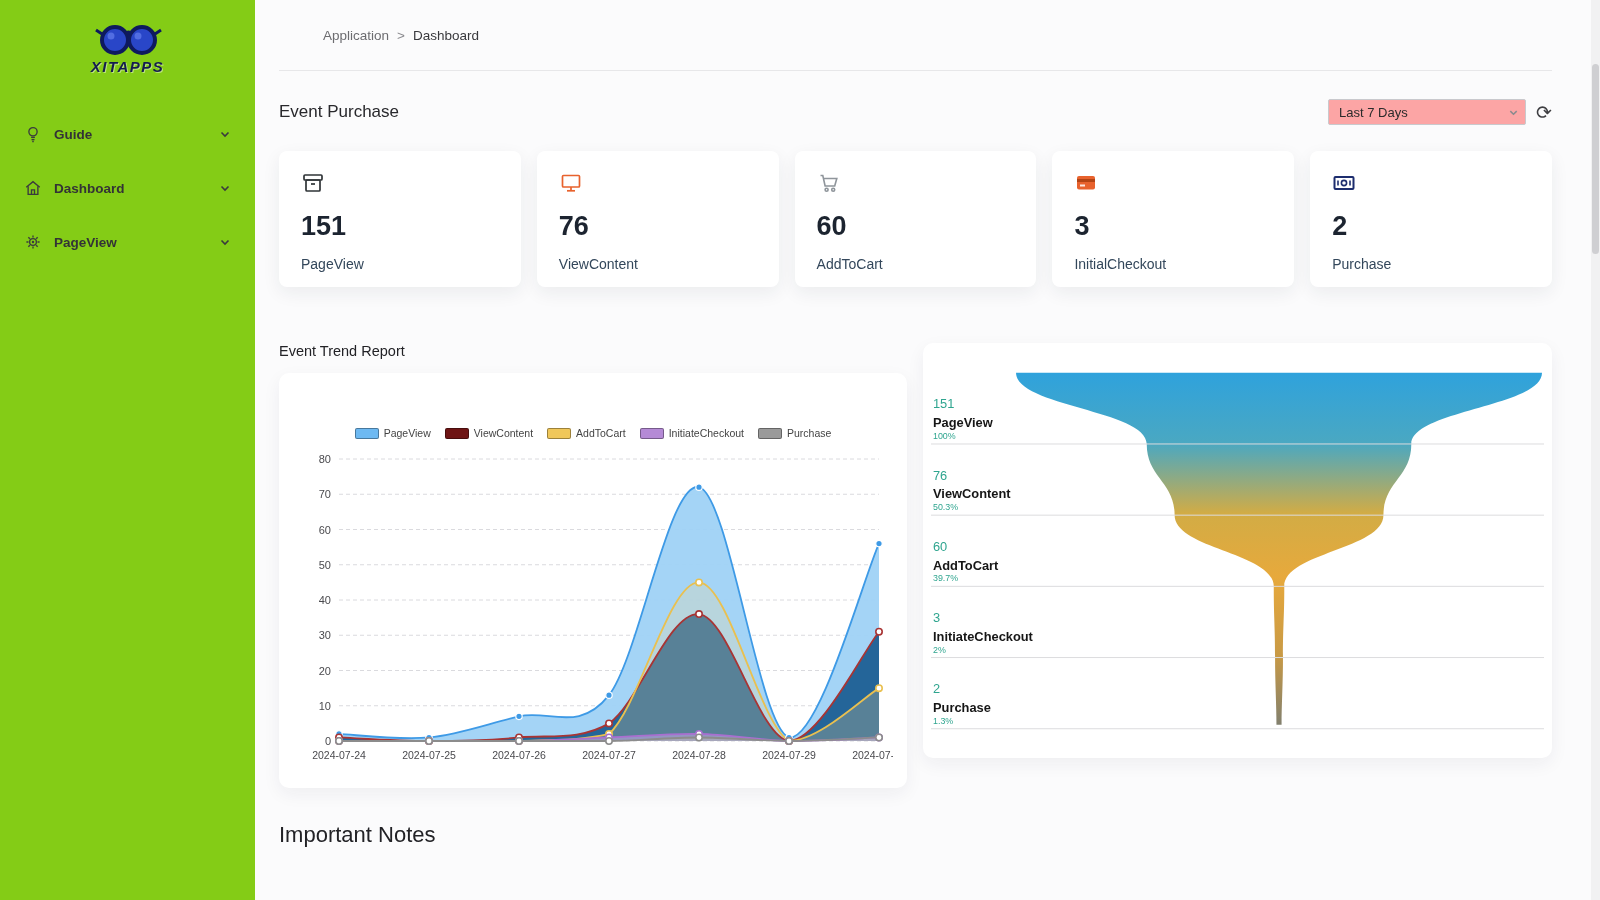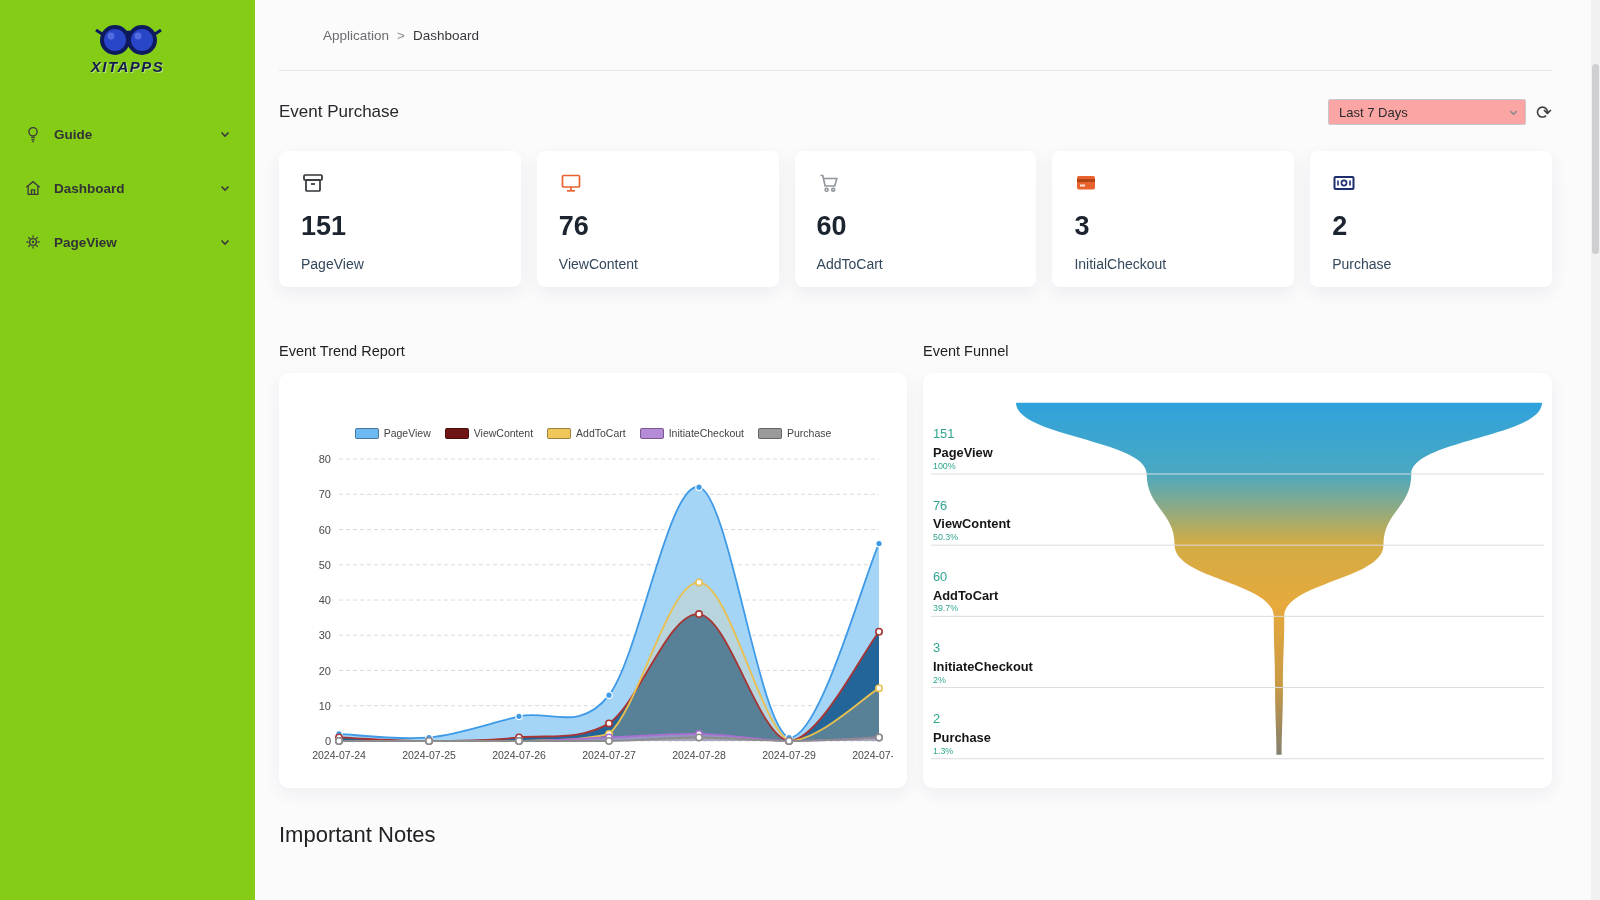--- a/index.html
+++ b/index.html
@@ -276,21 +276,20 @@
             <circle cx="136" cy="296" r="3.2" fill="#fff" stroke="#8c8c8c" stroke-width="1.6"></circle>
             <circle cx="226" cy="296" r="3.2" fill="#fff" stroke="#8c8c8c" stroke-width="1.6"></circle>
             <circle cx="316" cy="296" r="3.2" fill="#fff" stroke="#8c8c8c" stroke-width="1.6"></circle>
             <circle cx="406" cy="292.475" r="3.2" fill="#fff" stroke="#8c8c8c" stroke-width="1.6"></circle>
             <circle cx="496" cy="296" r="3.2" fill="#fff" stroke="#8c8c8c" stroke-width="1.6"></circle>
             <circle cx="586" cy="292.475" r="3.2" fill="#fff" stroke="#8c8c8c" stroke-width="1.6"></circle>
           </svg>
       </div>
     </div>
     <div class="chart-col-right">
-      <div class="chart-title">Event Funnel</div>
       <div class="chart-card funnel-card">
         <svg id="funnel-svg" viewBox="0 0 620 392" width="100%">
             <defs>
               <linearGradient id="funnelGrad" x1="0" y1="0" x2="0" y2="1">
                 <stop offset="0" stop-color="#2fa2dc"></stop>
                 <stop offset="0.2" stop-color="#4aa8c2"></stop>
                 <stop offset="0.4" stop-color="#d2ac45"></stop>
                 <stop offset="0.58" stop-color="#e7a93c"></stop>
                 <stop offset="0.8" stop-color="#c99a45"></stop>
                 <stop offset="1" stop-color="#82806e"></stop>

